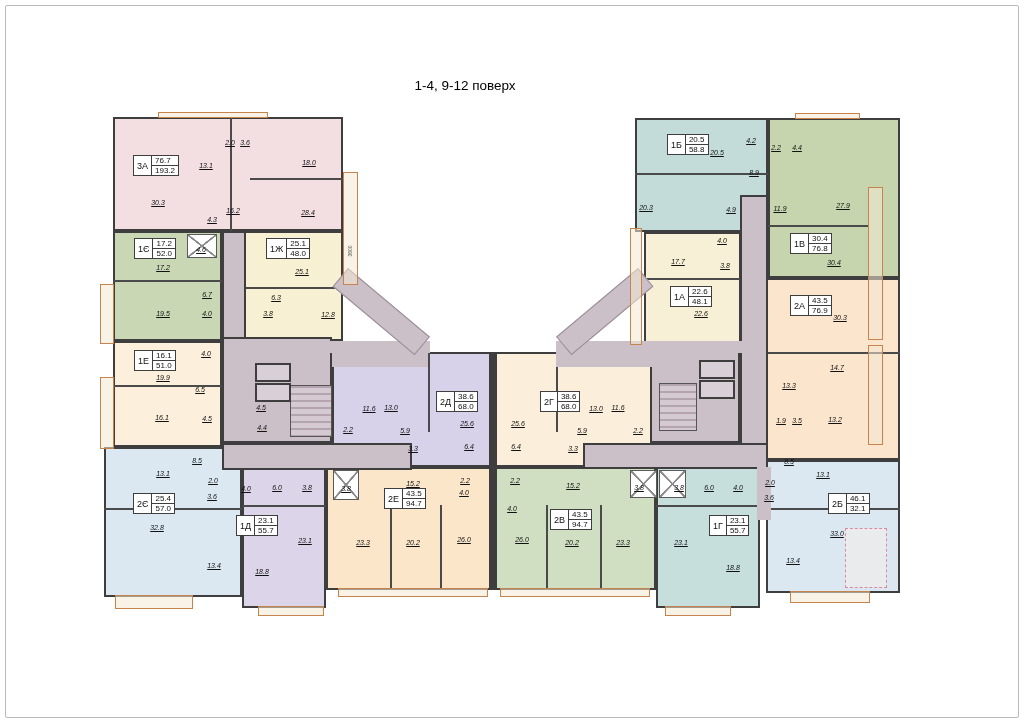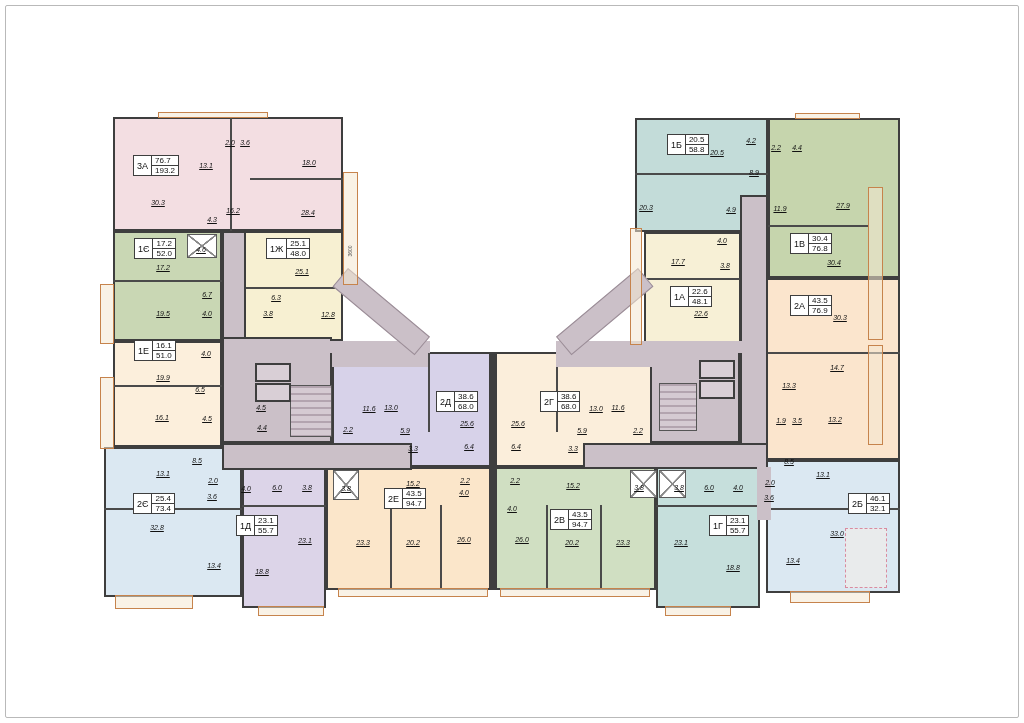--- a/index.html
+++ b/index.html
@@ -28,20 +28,21 @@
   .lbl .a{display:flex;flex-direction:column;justify-content:center;}
   .lbl .a1{font-size:8px;padding:0 3px;border-bottom:1px solid #3e3e3e;}
   .lbl .a2{font-size:8px;padding:0 3px;}
   .v3600{position:absolute;font-size:5px;color:#555;transform:rotate(-90deg);transform-origin:center;}
 </style>
 </head>
 <body>
 
 <div id="canvas">
   <div class="frame"></div>
+  <div class="title">1-4, 9-12 поверх</div>
 
   <div class="apt" style="left:113px;top:117px;width:230px;height:114px;background:#f3dee2"></div>
   <div class="apt" style="left:113px;top:231px;width:109px;height:110px;background:#c9d7b4"></div>
   <div class="apt" style="left:244px;top:231px;width:99px;height:110px;background:#f7f0d2"></div>
   <div class="apt" style="left:113px;top:341px;width:109px;height:106px;background:#fcefdc"></div>
   <div class="apt" style="left:104px;top:447px;width:138px;height:150px;background:#dbe8f2"></div>
   <div class="apt" style="left:242px;top:467px;width:84px;height:141px;background:#dcd4e8"></div>
   <div class="apt" style="left:326px;top:467px;width:166px;height:123px;background:#fbe6ca"></div>
   <div class="apt" style="left:332px;top:352px;width:160px;height:115px;background:#d7d2e9"></div>
 
@@ -135,32 +136,32 @@
         <span class="a2">52.0</span>
       </span>
   </div>
   <div class="lbl" style="left:266px;top:238px">
     <span class="c">1Ж</span>
     <span class="a">
         <span class="a1">25.1</span>
         <span class="a2">48.0</span>
       </span>
   </div>
-  <div class="lbl" style="left:134px;top:340px">
+  <div class="lbl" style="left:134px;top:350px">
     <span class="c">1Е</span>
     <span class="a">
         <span class="a1">16.1</span>
         <span class="a2">51.0</span>
       </span>
   </div>
   <div class="lbl" style="left:133px;top:493px">
     <span class="c">2Є</span>
     <span class="a">
         <span class="a1">25.4</span>
-        <span class="a2">73.4</span>
+        <span class="a2">57.0</span>
       </span>
   </div>
   <div class="lbl" style="left:236px;top:515px">
     <span class="c">1Д</span>
     <span class="a">
         <span class="a1">23.1</span>
         <span class="a2">55.7</span>
       </span>
   </div>
   <div class="lbl" style="left:384px;top:488px">
@@ -191,21 +192,21 @@
         <span class="a2">94.7</span>
       </span>
   </div>
   <div class="lbl" style="left:709px;top:515px">
     <span class="c">1Г</span>
     <span class="a">
         <span class="a1">23.1</span>
         <span class="a2">55.7</span>
       </span>
   </div>
-  <div class="lbl" style="left:848px;top:493px">
+  <div class="lbl" style="left:828px;top:493px">
     <span class="c">2Б</span>
     <span class="a">
         <span class="a1">46.1</span>
         <span class="a2">32.1</span>
       </span>
   </div>
   <div class="lbl" style="left:667px;top:134px">
     <span class="c">1Б</span>
     <span class="a">
         <span class="a1">20.5</span>

